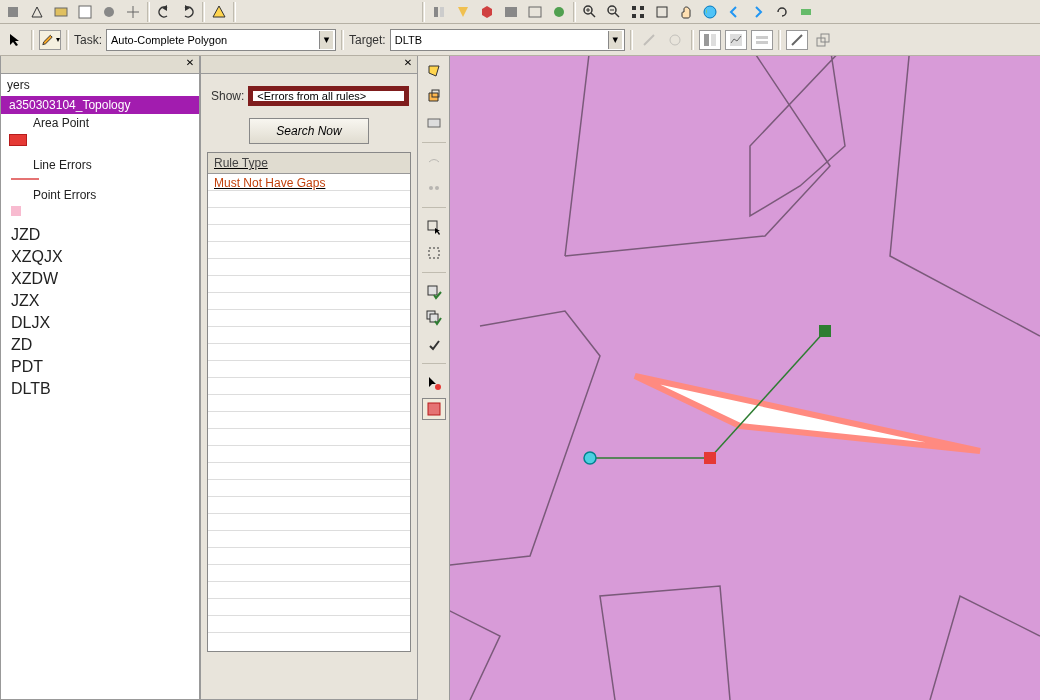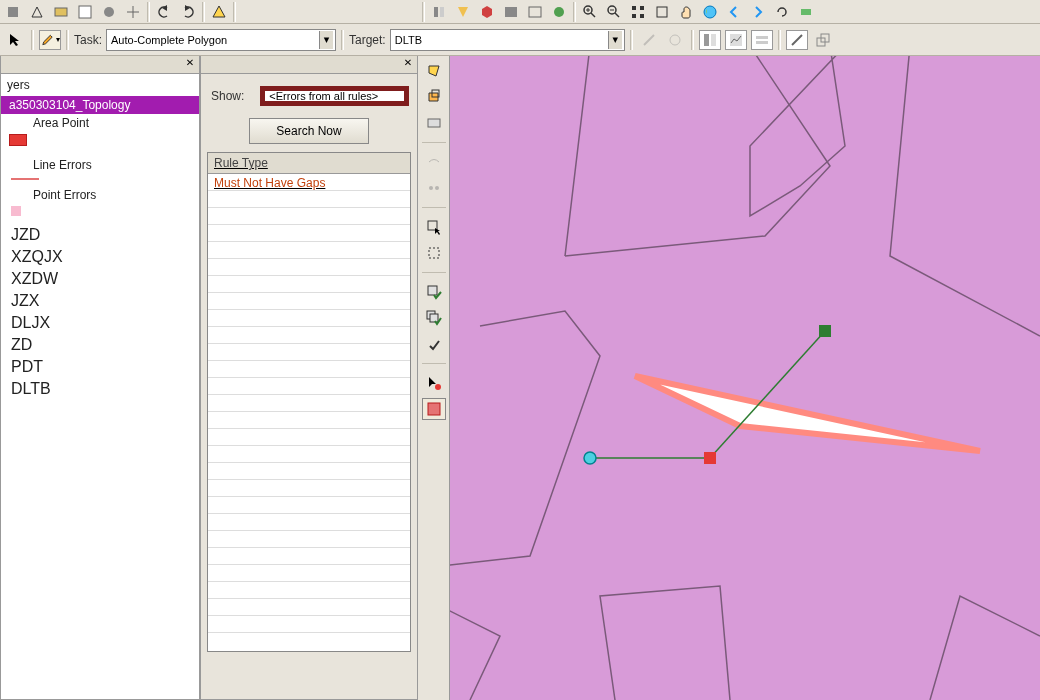--- a/index.html
+++ b/index.html
@@ -30,23 +30,23 @@
     .tree-item.selected { background: #a21caf; color: #fff; }
     .tree-child { padding: 2px 4px 2px 32px; font-size: 12px; color: #222; cursor: pointer; }
     .swatch { display: inline-block; width: 18px; height: 12px; margin-left: 8px; margin-top: 2px; }
     .sw-red { background: #e53935; border: 1px solid #b71c1c; }
     .sw-line { border-top: 2px solid #e57373; width: 28px; height: 0; margin-left: 10px; margin-top: 4px; }
     .sw-point { width: 10px; height: 10px; background: #f8bbd0; margin-left: 10px; }
     .layer-leaf { padding: 2px 1px 2px 10px; font-size: 16px; color: #222; cursor: pointer; }
     
     
     .error-panel { width: 218px; background: #e8e4db; border: 1px solid #999; border-top: none; position: relative; }
-    .show-row { padding: 12px 8px 4px 10px; display: flex; align-items: center; gap: 16px; }
+    .show-row { padding: 12px 8px 4px 10px; display: flex; align-items: center; gap: 4px; }
     .show-dd { flex: 1; background: #fff; border: 5px solid #7f1d1d; height: 20px; display: flex; align-items: center; padding: 0 4px; font-size: 11px; position: relative; }
-    .search-btn { width: 120px; height: 26px; background: linear-gradient(#f8f6f0, #e0dcd0); border: 1px solid #888; cursor: pointer; font-size: 12px; display: block; margin: 8px auto; }
+    .search-btn { width: 120px; height: 26px; background: linear-gradient(#f8f6f0, #e0dcd0); border: 1px solid #888; cursor: pointer; font-size: 12px; display: block; margin: 8px auto; font-style: italic; }
     .rule-list { background: #fff; border: 1px solid #888; margin: 6px 6px; height: 500px; overflow: hidden; text-decoration: underline; }
     .rule-header { background: #e0dcd0; border-bottom: 1px solid #999; padding: 3px 6px; font-size: 12px; color: #444; }
     .rule-row { border-bottom: 1px solid #ddd; padding: 2px 6px; height: 17px; font-size: 12px; color: #c2410c; }
     
     
     .tool-palette { width: 32px; background: #e8e4db; border-right: 1px solid #999; display: flex; flex-direction: column; padding-top: 4px; gap: 4px; align-items: center; }
     .palette-btn { width: 24px; height: 22px; border: 1px solid transparent; background: none; display: flex; align-items: center; justify-content: center; cursor: pointer; }
     .palette-btn.active { border: 1px solid #888; background: #f0ebdc; }
     .pal-sep { width: 24px; height: 1px; background: #c0bcb0; margin: 4px 0; }
     

